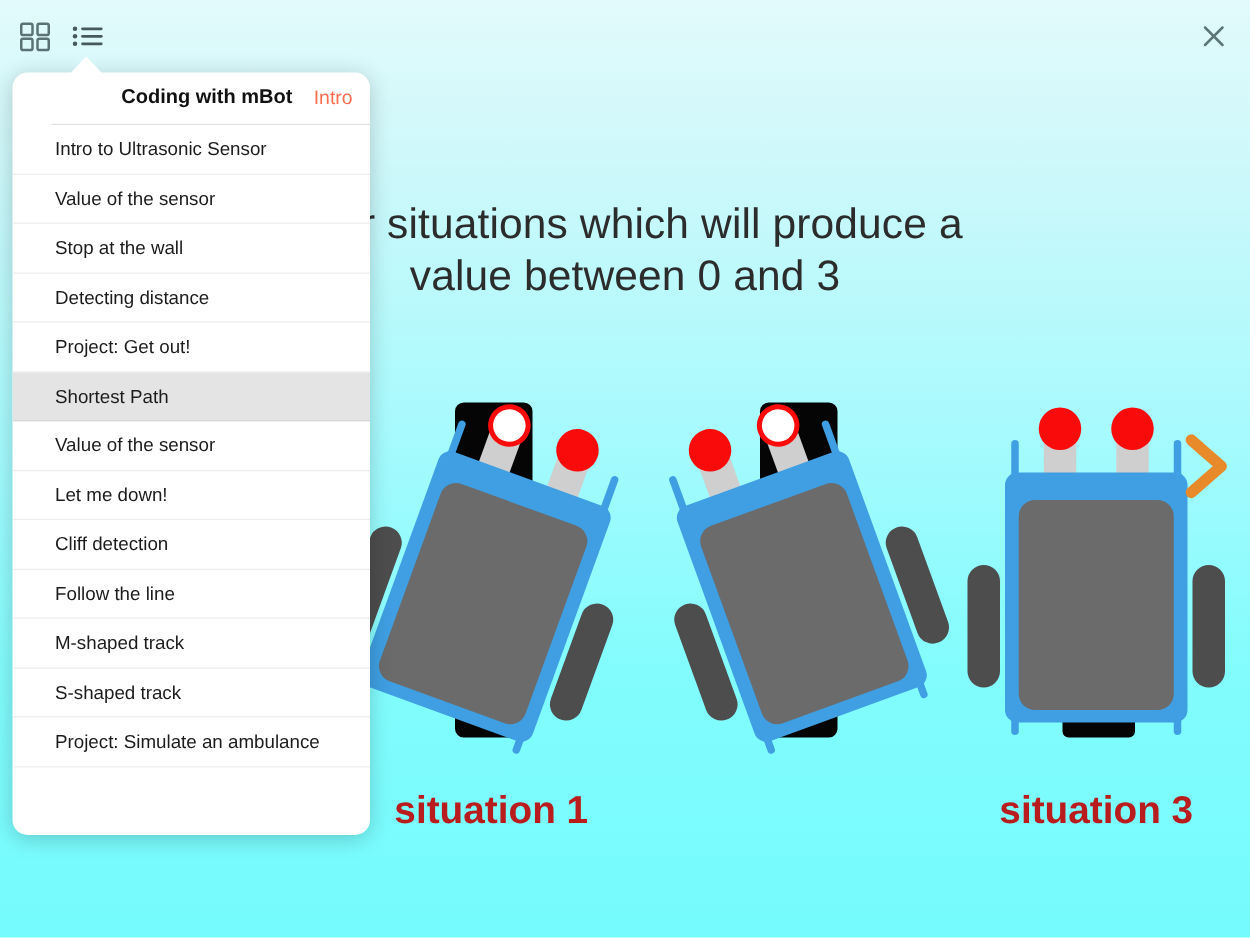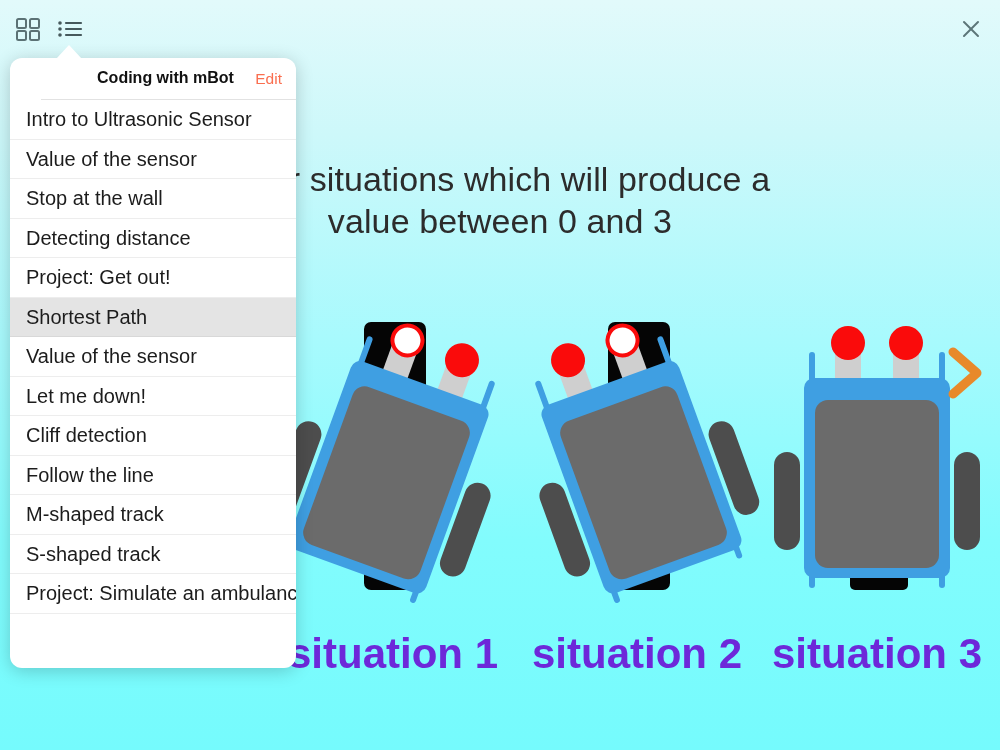--- a/index.html
+++ b/index.html
@@ -158,23 +158,23 @@
   .led.r { left: 137px; }
   .led.on  { background: #fa0b0b; }
   .led.off { background: #ffffff; border: 4px solid #fa0b0b; }
 
   .situation-label {
     position: absolute;
     top: 330px;
     left: 0;
     width: 250px;
     text-align: center;
-    font-size: 42px;
+    font-size: 31px;
     font-weight: 700;
-    color: #6d28d9;
+    color: #b91c1c;
   }
 
   
   #next-arrow {
     position: absolute;
     right: 14px;
     top: 344px;
     width: 42px;
     height: 58px;
   }
@@ -260,22 +260,22 @@
   #contents-list {
     position: relative;
     height: 568px;
     overflow: hidden;
   }
 
   .list-item {
     position: relative;
     height: 39.5px;
     line-height: 39.5px;
-    padding-left: 16px;
-    font-size: 20px;
+    padding-left: 34px;
+    font-size: 15px;
     color: #1c1c1c;
     border-bottom: 1px solid #ededed;
     white-space: nowrap;
     cursor: pointer;
   }
 
   .list-item.section {
     background: #e4e4e4;
     font-weight: 400;
     border-bottom: 1px solid #d8d8d8;
@@ -352,21 +352,20 @@
           <div class="wheel left"></div>
           <div class="wheel right"></div>
           <div class="stalk l"></div>
           <div class="stalk r"></div>
           <div class="led l on"></div>
           <div class="led r off"></div>
           <div class="chassis"></div>
           <div class="plate"></div>
         </div>
       </div>
-      <div class="situation-label">situation 2</div>
     </div>
 
     <div class="situation s3">
       <div class="robot-scene">
         <div class="track short"></div>
         <div class="robot" style="transform:rotate(0deg)">
           <div class="rail left"></div>
           <div class="rail right"></div>
           <div class="wheel left"></div>
           <div class="wheel right"></div>
@@ -431,21 +430,21 @@
 <div id="popover-tail">
   <svg viewBox="0 0 26 14" width="26" height="14">
     <path d="M13 0 L26 14 L0 14 Z" fill="#ffffff"></path>
   </svg>
 </div>
 
 <div id="contents-popover">
 
   <div id="popover-header">
     <div id="popover-title">Coding with mBot</div>
-    <div id="edit-button">Edit</div>
+    <div id="edit-button">Intro</div>
   </div>
 
   <div id="contents-list">
     <div class="list-item">Intro to Ultrasonic Sensor</div>
     <div class="list-item">Value of the sensor</div>
     <div class="list-item">Stop at the wall</div>
     <div class="list-item">Detecting distance</div>
     <div class="list-item">Project: Get out!</div>
     <div class="list-item section">Shortest Path</div>
     <div class="list-item">Value of the sensor</div>

